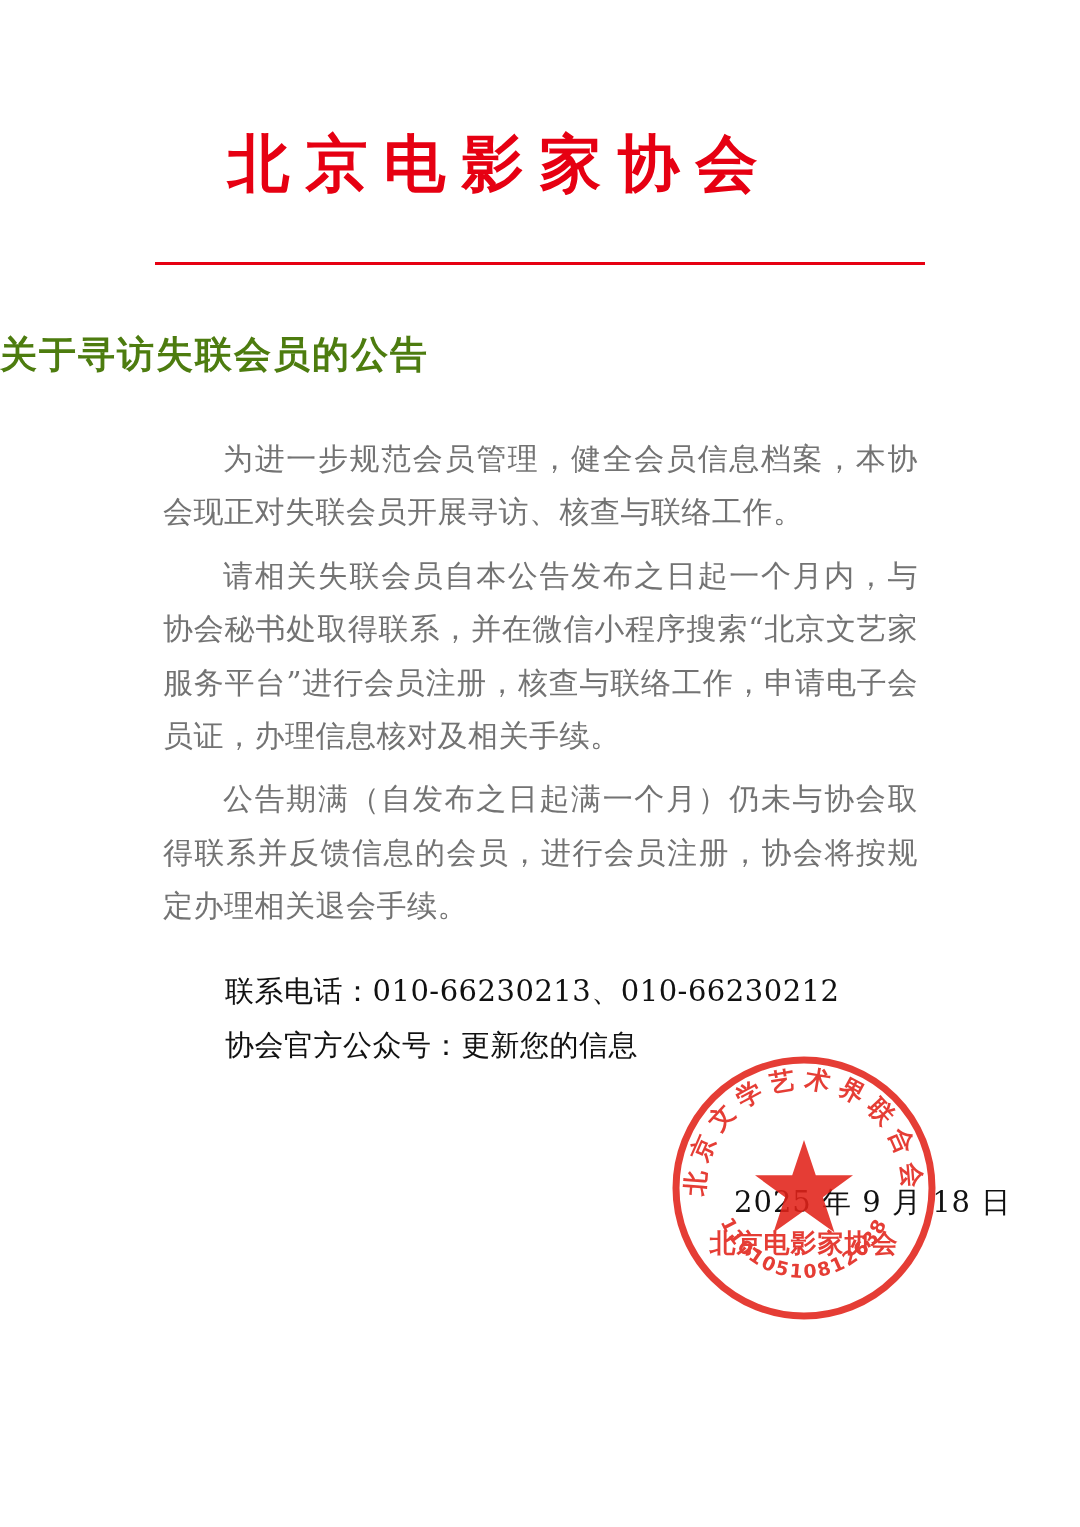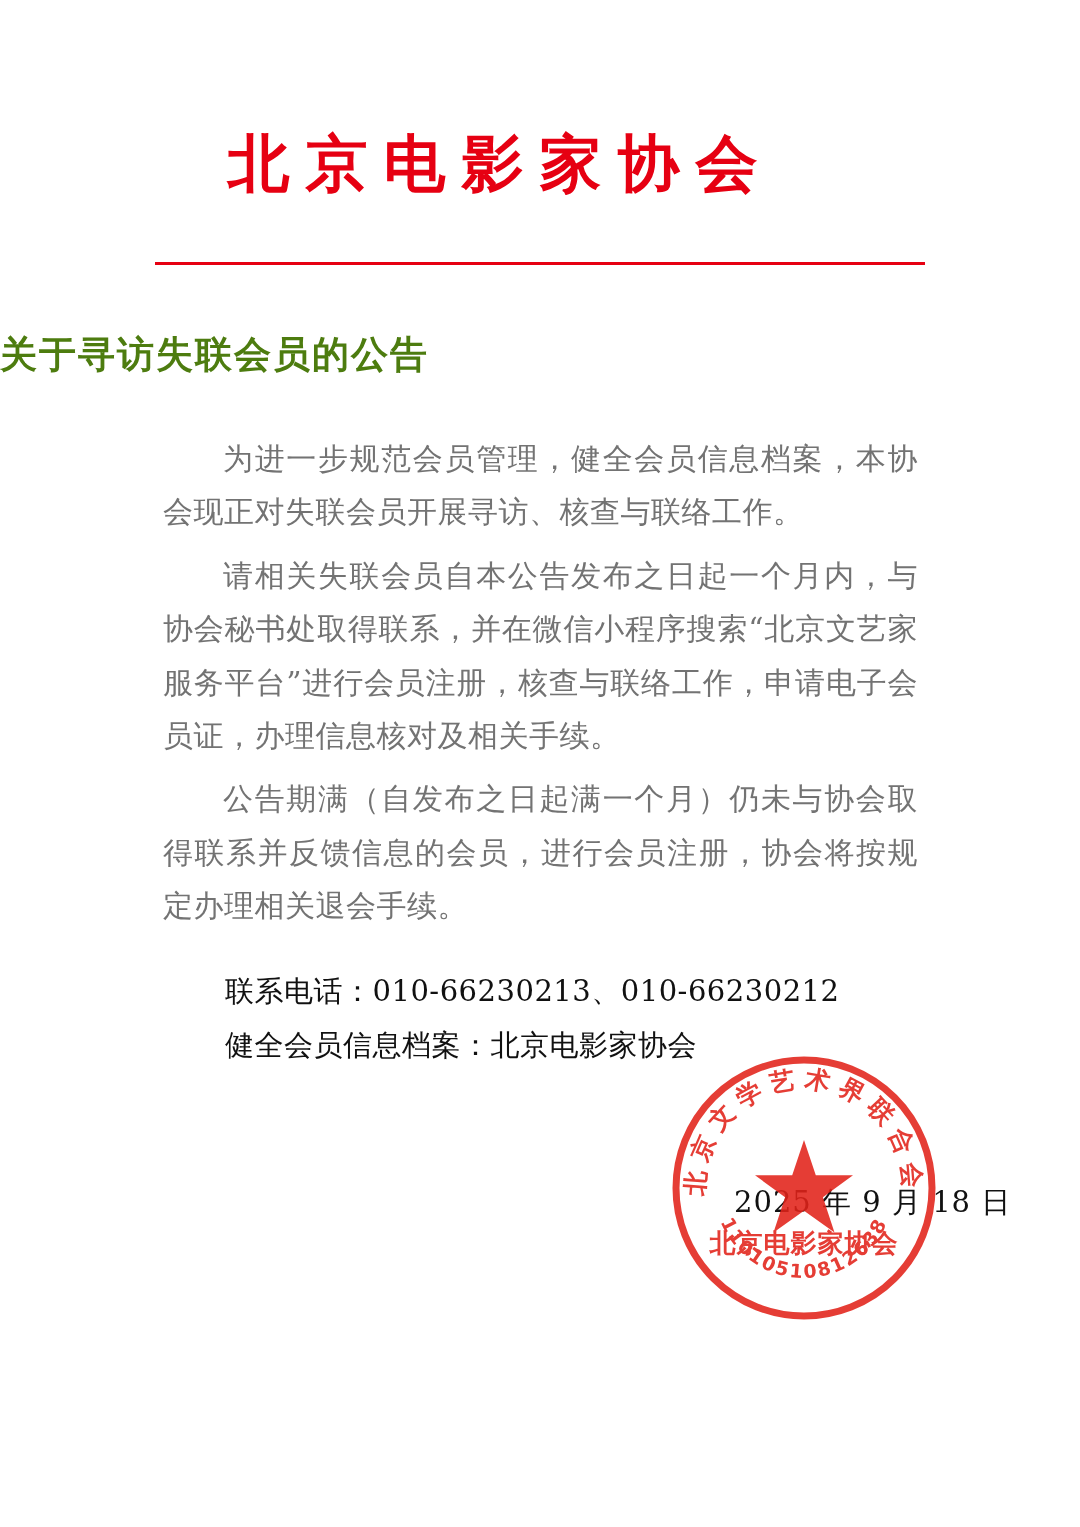--- a/index.html
+++ b/index.html
@@ -132,21 +132,21 @@
   <div class="doc-title">关于寻访失联会员的公告</div>
 
   <div class="body-block">
     <p class="para">为进一步规范会员管理，健全会员信息档案，本协会现正对失联会员开展寻访、核查与联络工作。</p>
     <p class="para">请相关失联会员自本公告发布之日起一个月内，与协会秘书处取得联系，并在微信小程序搜索“北京文艺家服务平台”进行会员注册，核查与联络工作，申请电子会员证，办理信息核对及相关手续。</p>
     <p class="para">公告期满（自发布之日起满一个月）仍未与协会取得联系并反馈信息的会员，进行会员注册，协会将按规定办理相关退会手续。</p>
   </div>
 
   <div class="contact-block">
     <div class="contact-line">联系电话：010-66230213、010-66230212</div>
-    <div class="contact-line">健全会员信息档案：北京电影家协会</div>
+    <div class="contact-line">协会官方公众号：更新您的信息</div>
   </div>
 
   <div class="date-line">2025 年 9 月 18 日</div>
 
   <div class="seal">
     <svg width="272" height="272" viewBox="0 0 272 272" xmlns="http://www.w3.org/2000/svg">
       <defs>
         <path id="sealArcOuter" d="M 36,136 A 100,100 0 1 1 236,136"></path>
         <path id="sealArcBottom" d="M 46,136 A 90,90 0 0 0 226,136"></path>
       </defs>

